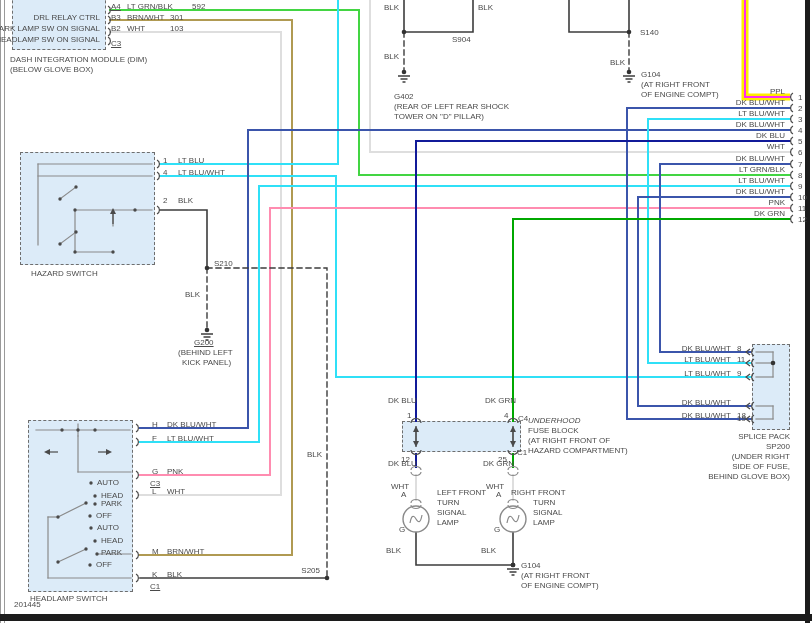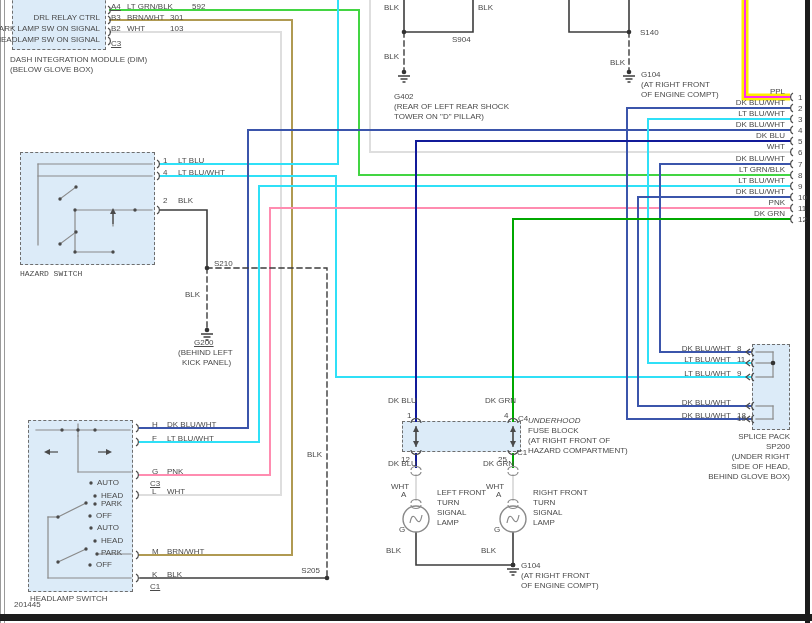--- a/index.html
+++ b/index.html
@@ -249,21 +249,21 @@
       <span class="lbl r" style="left: 785px; top: 198px;">PNK</span>
       <span class="lbl" style="left: 798px; top: 204px;">11</span>
       <span class="lbl r" style="left: 785px; top: 209px;">DK GRN</span>
       <span class="lbl" style="left: 798px; top: 215px;">12</span>
       <span class="lbl" style="left: 163px; top: 156px;">1</span>
       <span class="lbl" style="left: 178px; top: 156px;">LT BLU</span>
       <span class="lbl" style="left: 163px; top: 168px;">4</span>
       <span class="lbl" style="left: 178px; top: 168px;">LT BLU/WHT</span>
       <span class="lbl" style="left: 163px; top: 196px;">2</span>
       <span class="lbl" style="left: 178px; top: 196px;">BLK</span>
-      <span class="lbl" style="left: 20px; top: 269px; font-family: Liberation Mono, monospace;">HAZARD SWITCH</span>
+      <span class="lbl" style="left: 31px; top: 269px;">HAZARD SWITCH</span>
       <span class="lbl" style="left: 214px; top: 259px;">S210</span>
       <span class="lbl r" style="left: 200px; top: 290px;">BLK</span>
       <span class="lbl" style="left: 194px; top: 338px; text-decoration: underline;">G200</span>
       <span class="lbl" style="left: 178px; top: 348px;">(BEHIND LEFT</span>
       <span class="lbl" style="left: 182px; top: 358px;">KICK PANEL)</span>
       <span class="lbl r" style="left: 322px; top: 450px;">BLK</span>
       <span class="lbl r" style="left: 320px; top: 566px;">S205</span>
       <span class="lbl" style="left: 152px; top: 420px;">H</span>
       <span class="lbl" style="left: 167px; top: 420px;">DK BLU/WHT</span>
       <span class="lbl" style="left: 152px; top: 434px;">F</span>
@@ -302,21 +302,21 @@
       <span class="lbl" style="left: 388px; top: 459px;">DK BLU</span>
       <span class="lbl" style="left: 483px; top: 459px;">DK GRN</span>
       <span class="lbl" style="left: 391px; top: 482px;">WHT</span>
       <span class="lbl" style="left: 401px; top: 490px;">A</span>
       <span class="lbl" style="left: 486px; top: 482px;">WHT</span>
       <span class="lbl" style="left: 496px; top: 490px;">A</span>
       <span class="lbl" style="left: 437px; top: 488px;">LEFT FRONT</span>
       <span class="lbl" style="left: 437px; top: 498px;">TURN</span>
       <span class="lbl" style="left: 437px; top: 508px;">SIGNAL</span>
       <span class="lbl" style="left: 437px; top: 518px;">LAMP</span>
-      <span class="lbl" style="left: 533px; top: 488px;">RIGHT FRONT</span>
+      <span class="lbl" style="left: 511px; top: 488px;">RIGHT FRONT</span>
       <span class="lbl" style="left: 533px; top: 498px;">TURN</span>
       <span class="lbl" style="left: 533px; top: 508px;">SIGNAL</span>
       <span class="lbl" style="left: 533px; top: 518px;">LAMP</span>
       <span class="lbl" style="left: 399px; top: 525px;">G</span>
       <span class="lbl" style="left: 494px; top: 525px;">G</span>
       <span class="lbl" style="left: 386px; top: 546px;">BLK</span>
       <span class="lbl" style="left: 481px; top: 546px;">BLK</span>
       <span class="lbl" style="left: 521px; top: 561px;">G104</span>
       <span class="lbl" style="left: 521px; top: 571px;">(AT RIGHT FRONT</span>
       <span class="lbl" style="left: 521px; top: 581px;">OF ENGINE COMPT)</span>
@@ -326,21 +326,21 @@
       <span class="lbl" style="left: 737px; top: 355px;">11</span>
       <span class="lbl r" style="left: 731px; top: 369px;">LT BLU/WHT</span>
       <span class="lbl" style="left: 737px; top: 369px;">9</span>
       <span class="lbl r" style="left: 731px; top: 398px;">DK BLU/WHT</span>
       <span class="lbl" style="left: 737px; top: 414px;">19</span>
       <span class="lbl r" style="left: 731px; top: 411px;">DK BLU/WHT</span>
       <span class="lbl" style="left: 737px; top: 411px;">18</span>
       <span class="lbl r" style="left: 790px; top: 432px;">SPLICE PACK</span>
       <span class="lbl r" style="left: 790px; top: 442px;">SP200</span>
       <span class="lbl r" style="left: 790px; top: 452px;">(UNDER RIGHT</span>
-      <span class="lbl r" style="left: 790px; top: 462px;">SIDE OF HEAD,</span>
+      <span class="lbl r" style="left: 790px; top: 462px;">SIDE OF FUSE,</span>
       <span class="lbl r" style="left: 790px; top: 472px;">BEHIND GLOVE BOX)</span>
     </div>
   <span id="figno">201445</span>
   <div class="bl" style="left:0;top:0;width:1px;height:623px;"></div>
   <div class="bl" style="left:4px;top:0;width:1px;height:623px;"></div>
   <div class="border" style="left:805px;top:0;width:5px;height:623px;"></div>
   <div class="border" style="left:0;top:614px;width:812px;height:7px;"></div>
 </div>
 
 </body></html>

